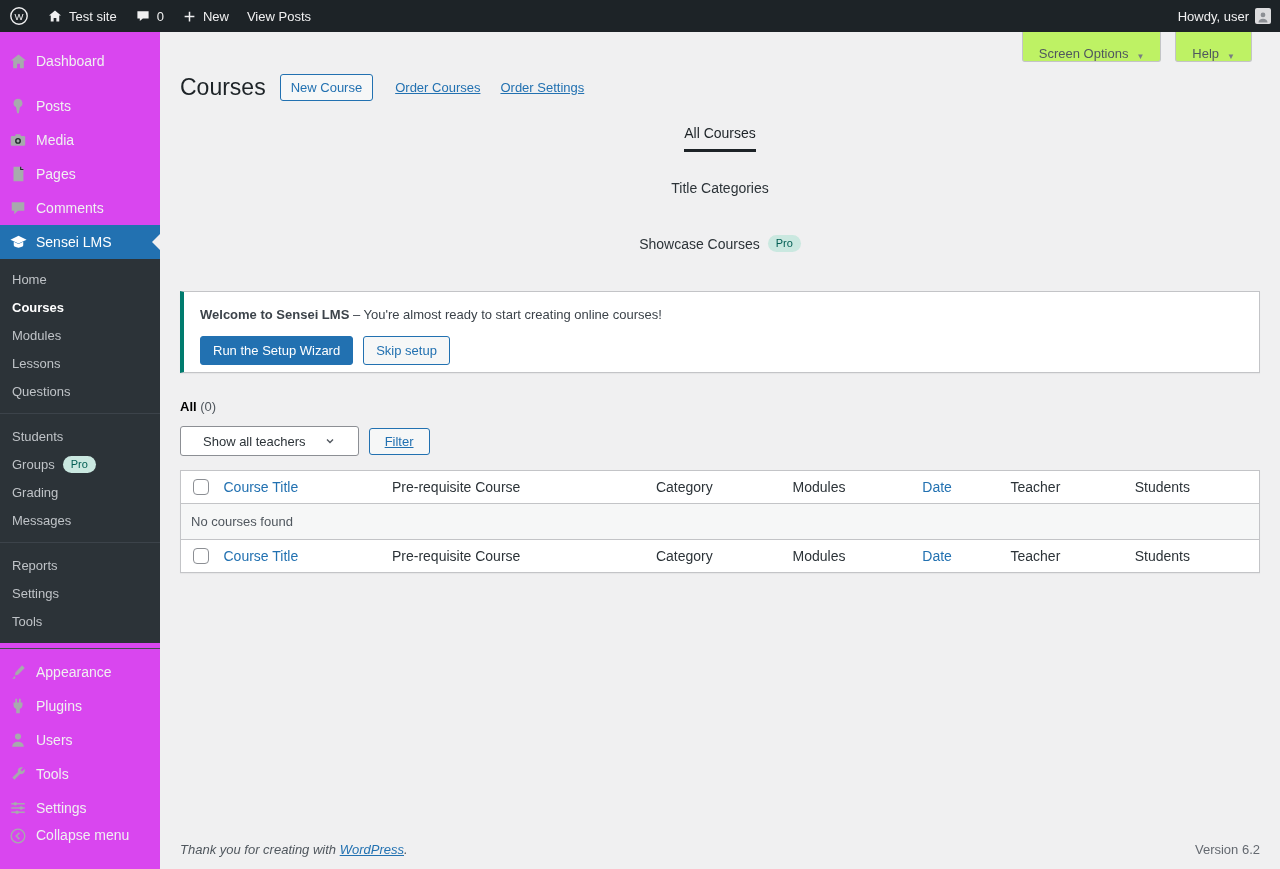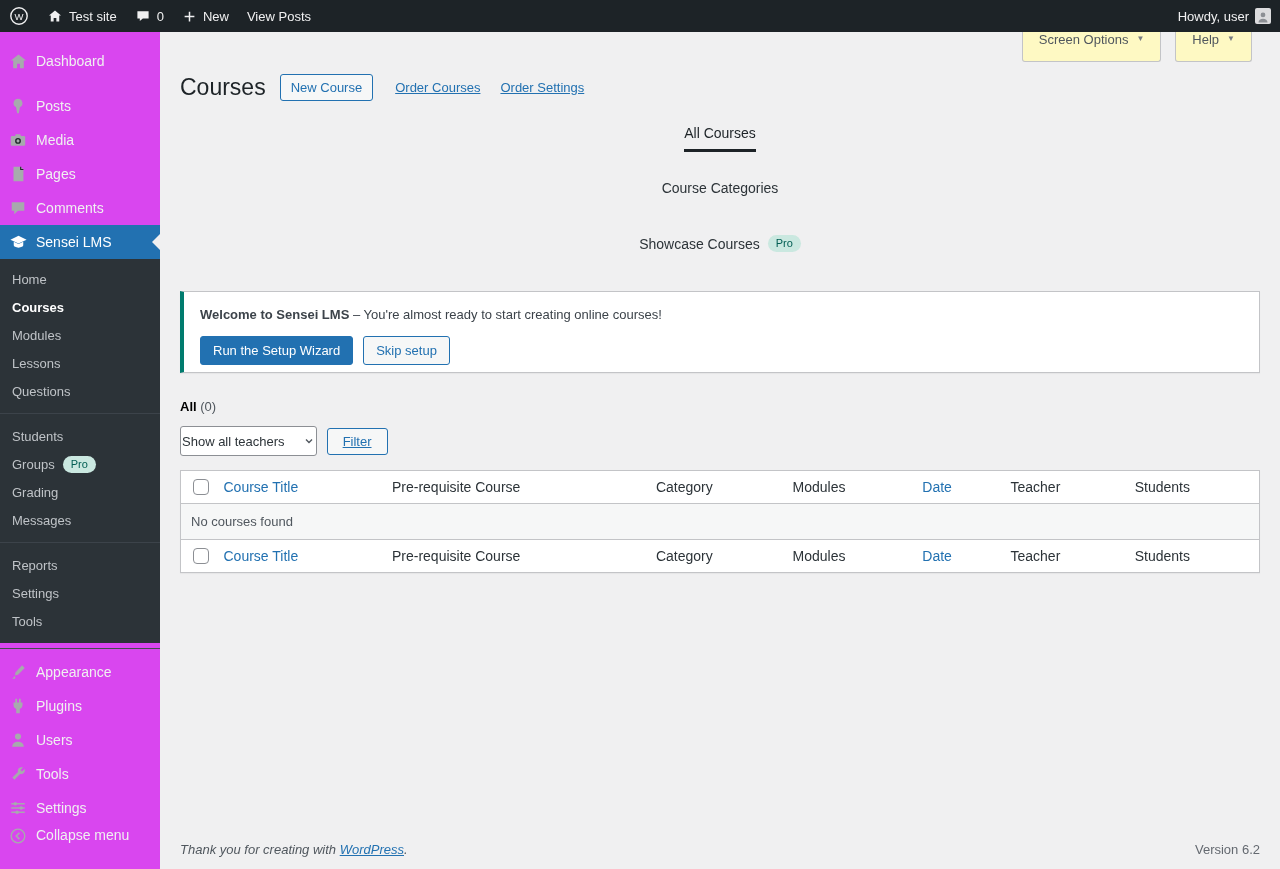--- a/index.html
+++ b/index.html
@@ -59,23 +59,23 @@
     display:inline-block; background:#cae8e0; color:#015d52;
     font-size:11px; line-height:1; padding:3px 8px; border-radius:10px;
     margin-left:8px; font-weight:normal;
   }
 
   
   #main { position:absolute; top:32px; left:160px; width:1120px; height:837px; padding:0 20px; }
 
   #screen-meta-links { position:absolute; top:0; right:28px; display:flex; gap:14px; }
   .meta-link {
-    background:#fef9c3; border:1px solid #c3c4c7; border-top:none;
+    background:#bef264; border:1px solid #c3c4c7; border-top:none;
     border-radius:0 0 3px 3px; padding:0 16px; height:30px;
-    display:flex; align-items:flex-start; gap:8px; color:#50575e; cursor:pointer; font-size:13px;
+    display:flex; align-items:flex-end; gap:8px; color:#50575e; cursor:pointer; font-size:13px;
   }
   .meta-arrow { font-size:8px; color:#787c82; margin-top:2px; }
 
   .heading-row { display:flex; align-items:center; margin-top:42px; }
   h1.page-title { font-size:23px; font-weight:normal; color:#1d2327; margin-right:14px; }
   .btn-title-action {
     font-size:13px; padding:5px 10px; background:#f6f7f7;
     border:1px solid #2271b1; border-radius:3px; color:#2271b1; cursor:pointer; margin-right:22px;
   }
   .head-link { color:#2271b1; text-decoration:underline; font-size:13px; cursor:pointer; margin-right:20px; }
@@ -103,21 +103,21 @@
     font-family:"Liberation Sans", sans-serif;
   }
 
   .subsubsub { margin-top:26px; font-size:13px; }
   .subsubsub a { color:#000; cursor:pointer; text-decoration:none; }
   .subsubsub .count { color:#50575e; font-weight:normal; }
 
   .filter-row { margin-top:12px; display:flex; align-items:center; gap:10px; }
   .fake-select {
     background:#fff; border:1px solid #8c8f94; border-radius:3px;
-    height:30px; padding:0 1px; display:inline-flex; align-items:center; gap:18px;
+    height:30px; padding:0 22px; display:inline-flex; align-items:center; gap:18px;
     font-size:13px; color:#2c3338; cursor:pointer;
   }
   .fake-select svg { color:#50575e; }
   .filter-row .btn-secondary { padding:5px 15px;text-decoration:underline; }
 
   table.list-table {
     margin-top:14px; width:100%; border-collapse:collapse;
     background:#fff; border:1px solid #c3c4c7; box-shadow:0 1px 1px rgba(0,0,0,.04);
   }
   .list-table th, .list-table td { text-align:left; font-weight:normal; font-size:14px; }
@@ -374,21 +374,21 @@
     <a class="btn-title-action">New Course</a>
     <a class="head-link">Order Courses</a>
     <a class="head-link">Order Settings</a>
   </div>
 
   <div class="tabs">
     <div class="tab active">
       <span>All Courses</span>
     </div>
     <div class="tab">
-      <span>Course Categories</span>
+      <span>Title Categories</span>
     </div>
     <div class="tab">
       <span>Showcase Courses</span>
       <span class="pro-badge">Pro</span>
     </div>
   </div>
 
   <div class="notice">
     <p>
       <strong>Welcome to Sensei LMS</strong>

